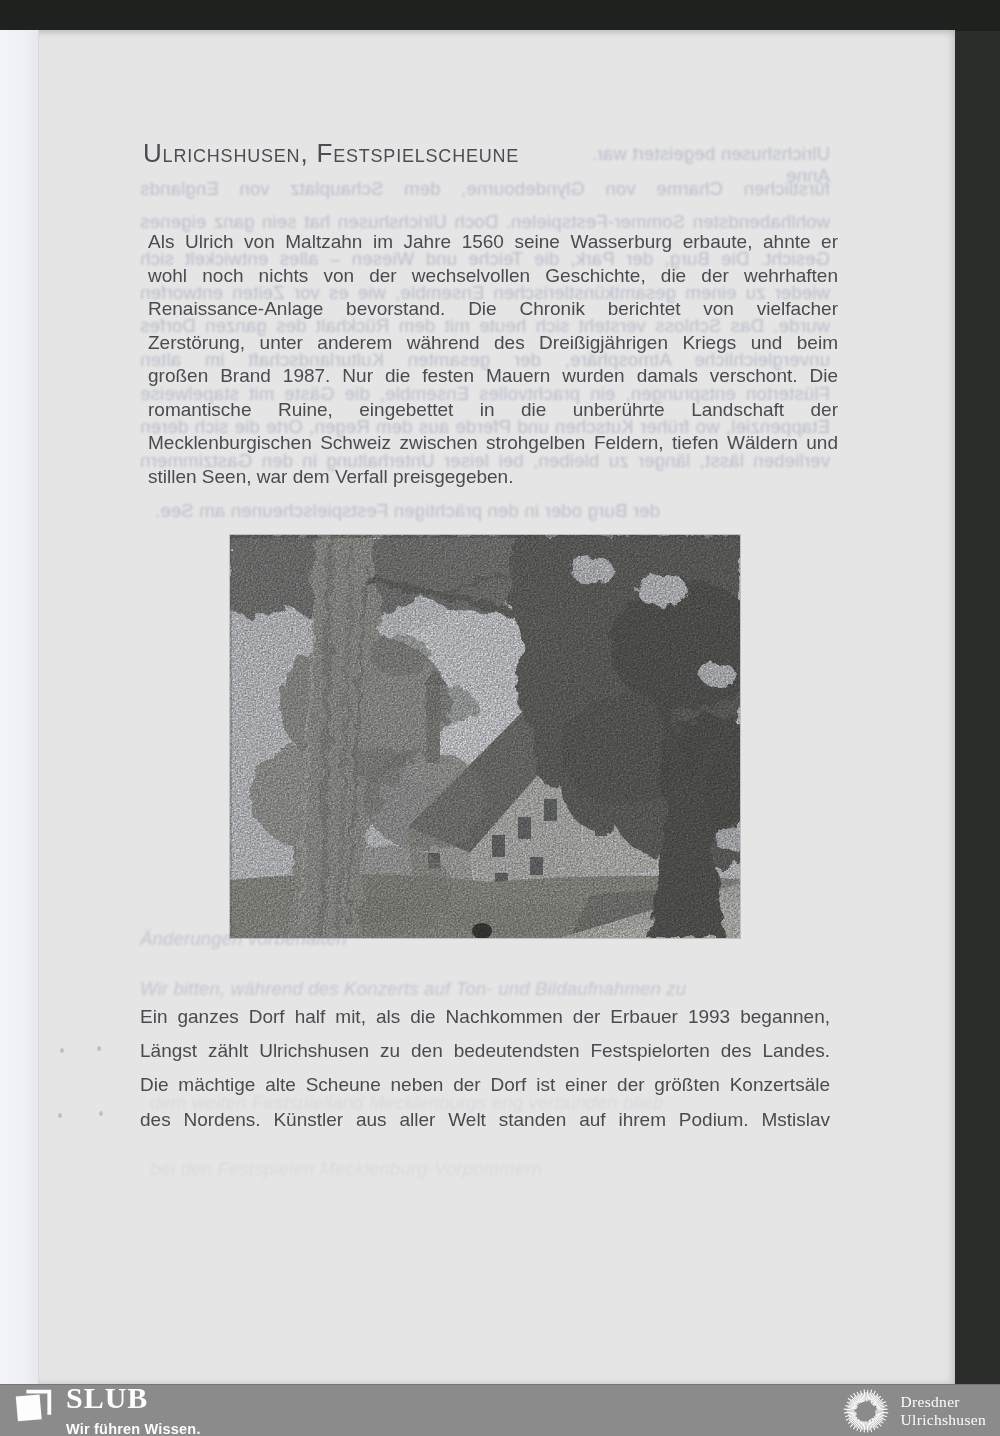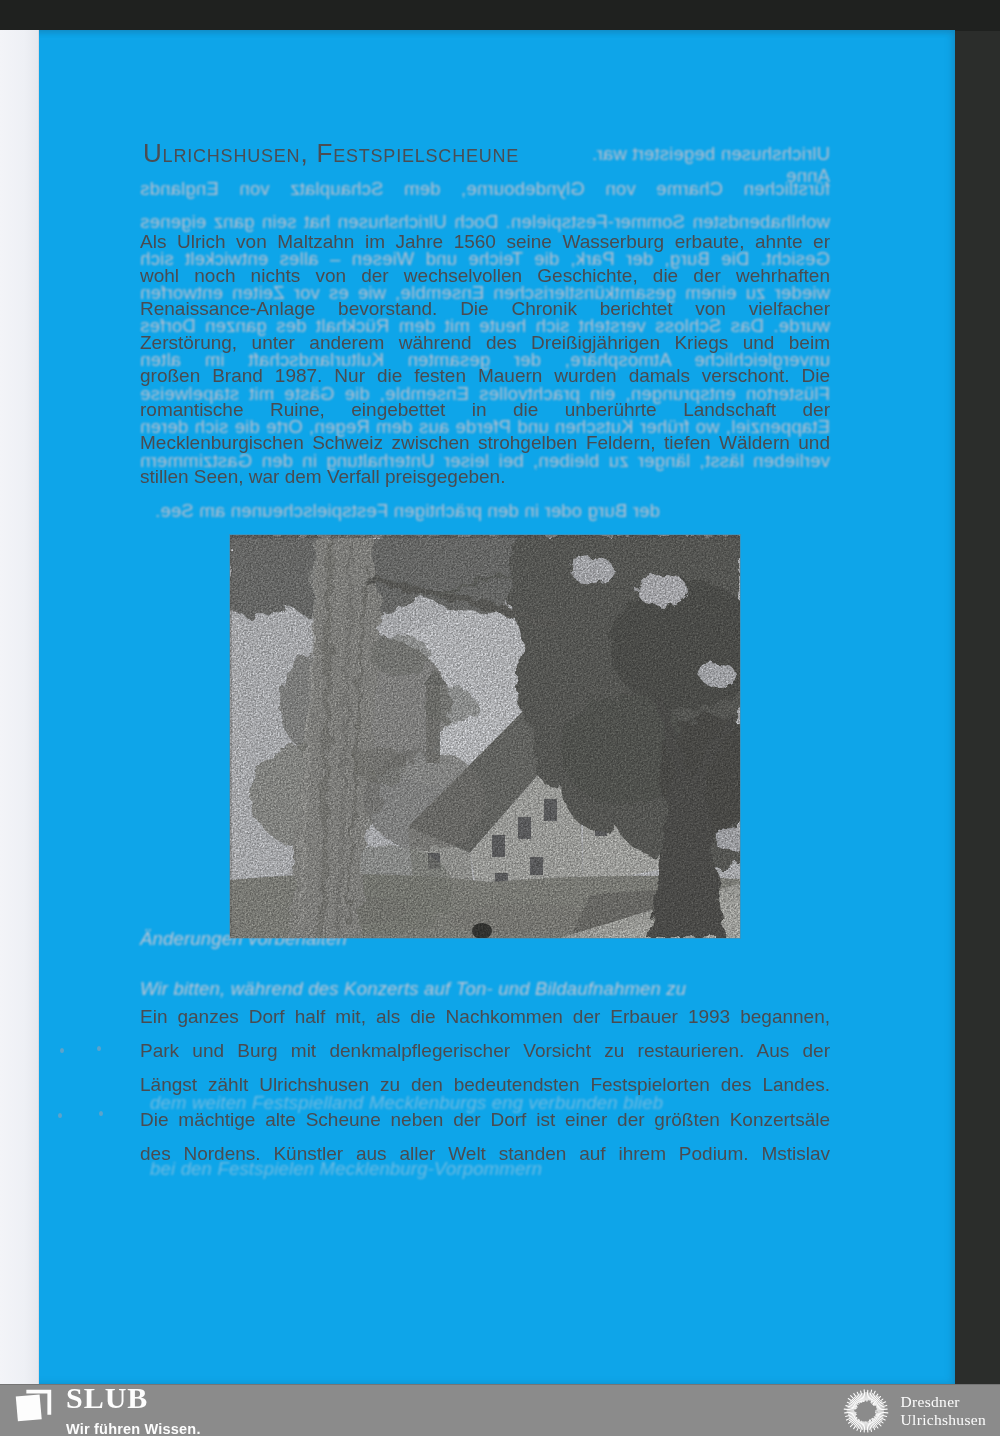--- a/index.html
+++ b/index.html
@@ -2,34 +2,34 @@
 <html><head>
 <meta charset="utf-8">
 <style>
   html,body{margin:0;padding:0;background:#111;}
   .stage{position:relative;width:1000px;height:1436px;overflow:hidden;
          background:#2b2d2b;font-family:"Liberation Sans",sans-serif;}
   .top-strip{position:absolute;left:0;top:0;width:100%;height:31px;background:#1f211f;}
 
   
   .page{position:absolute;left:0;top:30px;width:955px;height:1354px;
-        background:#0ea5e9;overflow:hidden;
+        background:#e5e5e5;overflow:hidden;
         box-shadow:inset 0 2px 6px rgba(40,44,60,.18), inset -3px 0 8px rgba(40,44,60,.10);}
   .fold{position:absolute;left:0;top:0;width:38px;height:100%;
         background:linear-gradient(90deg,#f3f4f8 0%,#eef0f5 65%,#e6e8ee 100%);
         border-right:1px solid rgba(70,75,95,.15);}
   .speck{position:absolute;width:4px;height:5px;border-radius:50%;background:#9fa3b0;opacity:.55;}
 
   .doc-title{position:absolute;left:143px;top:108px;margin:0;
         font-variant:small-caps;font-weight:400;font-size:26px;letter-spacing:.8px;
         color:#4b4d53;white-space:nowrap;}
 
   .para{position:absolute;left:140px;width:690px;color:#4a4b50;font-size:19px;}
   .tline{text-align:justify;text-align-last:justify;white-space:normal;}
-  .p1{top:195px;} .p1 .tline{line-height:33.5px;height:33.5px;}
+  .p1{top:195px;margin-left:8px;} .p1 .tline{line-height:33.5px;height:33.5px;}
   .p2{top:970px;} .p2 .tline{line-height:34.2px;height:34.2px;}
   .p1 .tline:last-child{text-align-last:left;}
   .justify-all .tline:last-child{text-align-last:justify;}
 
   
   .ghost{position:absolute;font-size:18.5px;line-height:22px;color:#bcbfcd;
          filter:blur(1.15px);letter-spacing:.2px;}
   .ghost.mirror{transform:scaleX(-1);}
   .ghost.j{text-align:justify;text-align-last:justify;}
   .ghost.italic{font-style:italic;color:#c3c5d2;filter:blur(1px);}
@@ -181,21 +181,20 @@
         </g>
 
         <rect width="510" height="3" fill="#62625f" opacity=".55"></rect>
         <rect width="2" height="403" fill="#6a6a67" opacity=".3"></rect>
         <rect width="510" height="403" filter="url(#grain)" opacity=".4"></rect>
       </svg>
     </figure>
 
     <div class="para p2 justify-all">
         <div class="tline">Ein ganzes Dorf half mit, als die Nachkommen der Erbauer 1993 begannen,</div>
-        <div class="tline">Park und Burg mit denkmalpflegerischer Vorsicht zu restaurieren. Aus der</div>
         <div class="tline">Längst zählt Ulrichshusen zu den bedeutendsten Festspielorten des Landes.</div>
         <div class="tline">Die mächtige alte Scheune neben der Dorf ist einer der größten Konzertsäle</div>
         <div class="tline">des Nordens. Künstler aus aller Welt standen auf ihrem Podium. Mstislav</div>
       </div>
   </div>
 
   <footer class="bar">
     <div class="slub">
       <svg class="slub-book" viewBox="0 0 46 42">
         <path d="M15 5 H39 V29" fill="none" stroke="#fdfdfd" stroke-width="4"></path>

